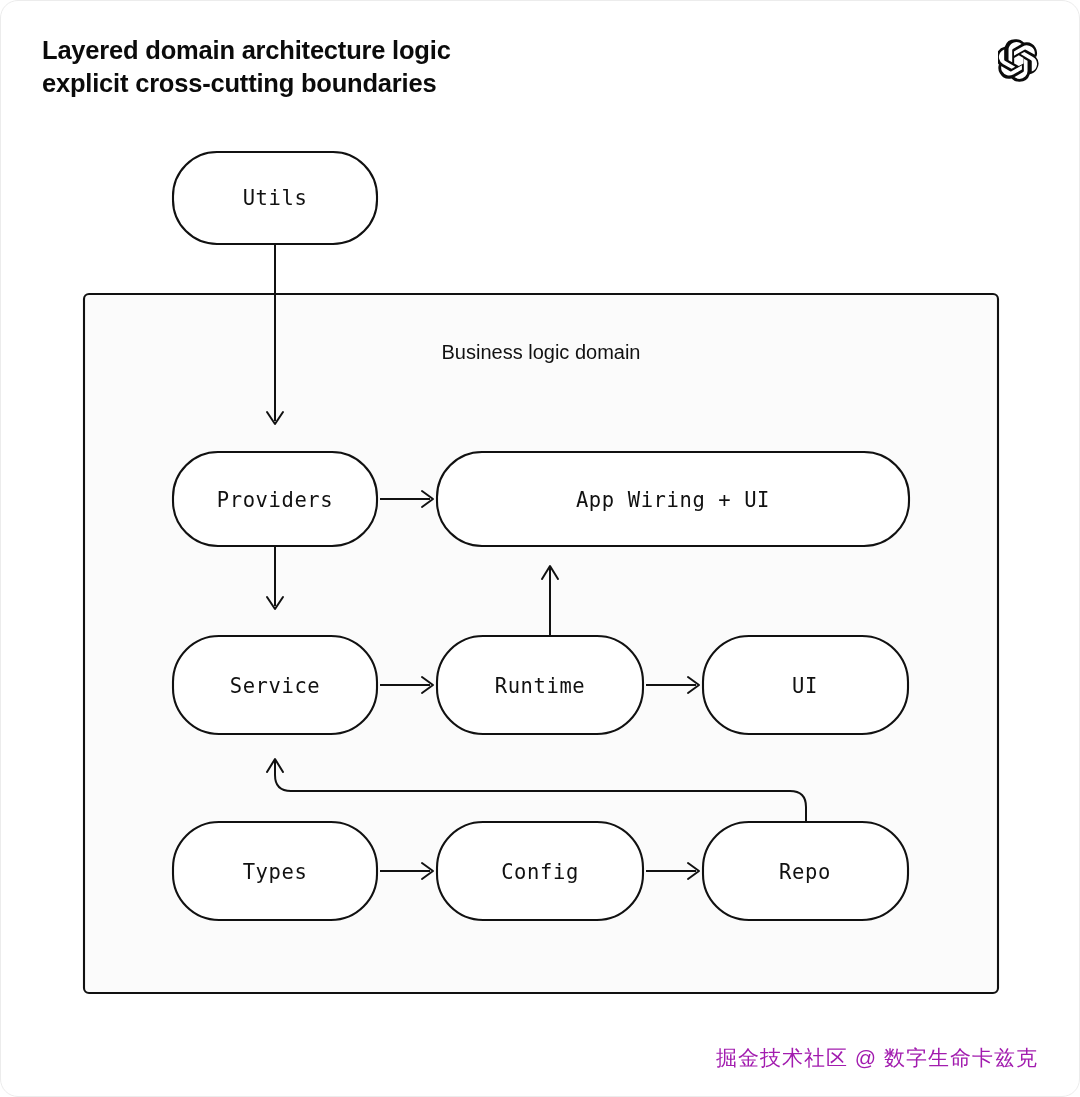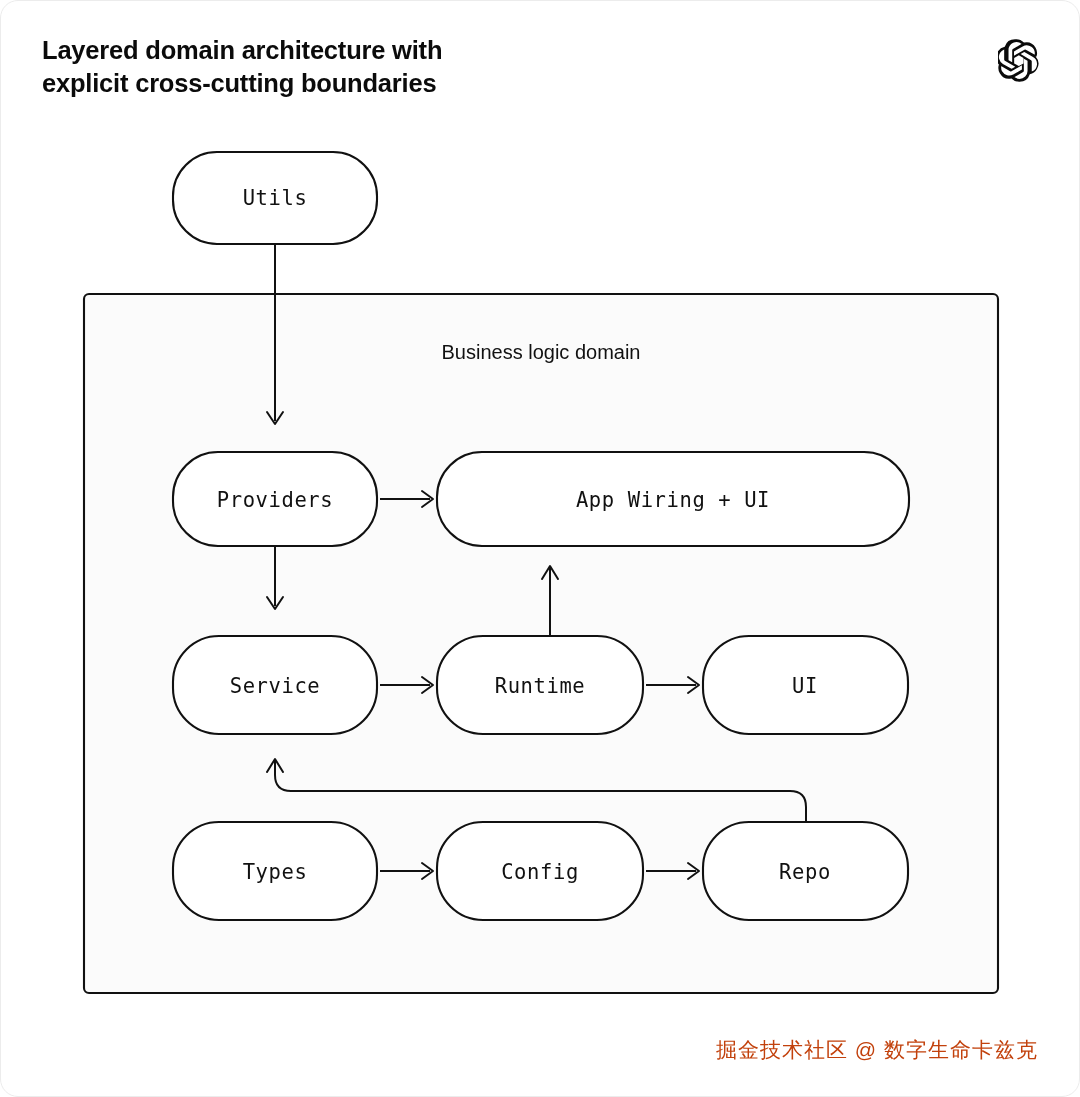--- a/index.html
+++ b/index.html
@@ -89,33 +89,33 @@
     stroke: #111111;
     stroke-width: 2.0;
     stroke-linecap: round;
     stroke-linejoin: round;
   }
 
   
   .watermark {
     position: absolute;
     right: 41px;
-    bottom: 32px;
+    bottom: 24px;
     font-size: 21px;
-    color: #c2410c;
+    color: #a21caf;
     letter-spacing: 1px;
     white-space: nowrap;
   }
 </style>
 </head>
 <body>
 
 <div class="card">
 
-  <div class="title">Layered domain architecture with
+  <div class="title">Layered domain architecture logic
 explicit cross-cutting boundaries</div>
 
   <div class="brand-logo">
     <svg viewBox="0 0 48 48" width="43" height="43" aria-hidden="true">
       <path d="M43.0 19.6a11.9 11.9 0 0 0-1.03-9.78 12.06 12.06 0 0 0-12.98-5.78A11.92 11.92 0 0 0 19.0 0.25a12.06 12.06 0 0 0-11.5 8.34 11.93 11.93 0 0 0-7.97 5.78 12.07 12.07 0 0 0 1.48 14.14 11.9 11.9 0 0 0 1.02 9.78 12.06 12.06 0 0 0 12.99 5.78A11.9 11.9 0 0 0 24.0 47.75a12.06 12.06 0 0 0 11.5-8.35 11.93 11.93 0 0 0 7.97-5.78 12.07 12.07 0 0 0-1.48-14.03zM24.0 44.6a8.94 8.94 0 0 1-5.74-2.08l0.28-0.16 9.54-5.5a1.55 1.55 0 0 0 0.78-1.36V22.06l4.03 2.33a0.14 0.14 0 0 1 0.08 0.11v11.14a8.98 8.98 0 0 1-8.97 8.96zM4.72 36.37a8.93 8.93 0 0 1-1.07-6.0l0.28 0.17 9.55 5.5a1.56 1.56 0 0 0 1.57 0l11.66-6.72v4.65a0.15 0.15 0 0 1-0.06 0.12l-9.65 5.57a8.99 8.99 0 0 1-12.26-3.29zM2.2 15.55a8.94 8.94 0 0 1 4.68-3.93v11.33a1.55 1.55 0 0 0 0.77 1.35l11.6 6.7-4.03 2.33a0.15 0.15 0 0 1-0.14 0L5.5 27.79a8.98 8.98 0 0 1-3.29-12.24zM36.9 23.6l-11.65-6.76 4.02-2.32a0.15 0.15 0 0 1 0.14 0l9.65 5.58a8.97 8.97 0 0 1-1.38 16.17V24.95a1.55 1.55 0 0 0-0.79-1.35zM40.9 17.6l-0.28-0.17-9.53-5.54a1.56 1.56 0 0 0-1.58 0l-11.65 6.72v-4.65a0.14 0.14 0 0 1 0.06-0.12l9.65-5.56a8.97 8.97 0 0 1 13.33 9.3zM15.85 25.94l-4.03-2.32a0.15 0.15 0 0 1-0.08-0.12V12.37a8.97 8.97 0 0 1 14.71-6.88l-0.28 0.16-9.54 5.5a1.55 1.55 0 0 0-0.78 1.36l-0.01 13.43zM18.04 21.23l5.19-3 5.2 3v5.99l-5.18 3-5.2-3z" fill="#0b0b0b"></path>
     </svg>
   </div>
 
   <svg class="diagram" viewBox="0 0 1080 1097" width="1080" height="1097">
     <defs>

